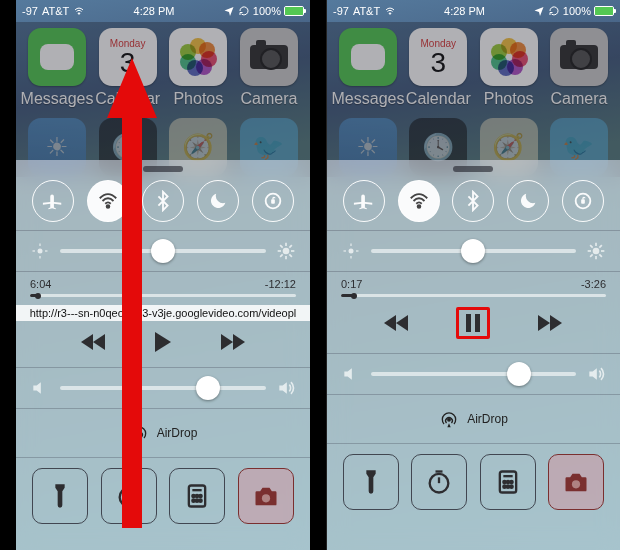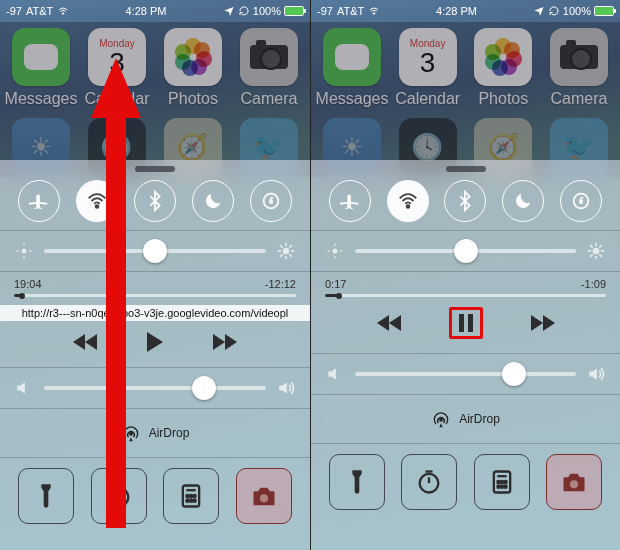--- a/index.html
+++ b/index.html
@@ -25,20 +25,21 @@
     background: #000;
   }
   .phone {
     position: relative;
     width: 310px;
     height: 550px;
     overflow: hidden;
     background: linear-gradient(170deg, #557a9d 0%, #445d7f 18%, #567b7e 32%, #5b999f 100%);
     color: var(--white);
     font-size: 12px;
+    margin-left: 16px;
   }
   
   .statusbar {
     display: flex;
     align-items: center;
     height: 22px;
     padding: 0 6px;
     font-size: 11px;
     gap: 4px;
   }
@@ -307,21 +308,21 @@
             <line x1="5" y1="5" x2="8" y2="8"></line>
             <line x1="16" y1="16" x2="19" y2="19"></line>
             <line x1="5" y1="19" x2="8" y2="16"></line>
             <line x1="16" y1="8" x2="19" y2="5"></line>
           </g>
         </svg>
     </div>
 
     <div class="scrub">
       <div class="scrub-times">
-        <span>19:04</span>
+        <span>6:04</span>
         <span>-12:12</span>
       </div>
       <div class="scrub-track">
         <div class="prog" style="width:3%"></div>
           <div class="dot" style="left:3%"></div>
       </div>
       <div class="nowplaying">http://r3---sn-n0qeoapo3-v3je.googlevideo.com/videopl</div>
       <div class="transport">
         <span class="t-btn">
           <svg width="26" height="18" viewBox="0 0 26 18" fill="currentColor">
@@ -541,21 +542,21 @@
             <line x1="16" y1="16" x2="19" y2="19"></line>
             <line x1="5" y1="19" x2="8" y2="16"></line>
             <line x1="16" y1="8" x2="19" y2="5"></line>
           </g>
         </svg>
     </div>
 
     <div class="scrub">
       <div class="scrub-times">
         <span>0:17</span>
-        <span>-1:09</span>
+        <span>-3:26</span>
       </div>
       <div class="scrub-track">
         <div class="prog" style="width:5%"></div>
           <div class="dot" style="left:5%"></div>
       </div>
       <div class="transport">
         <span class="t-btn">
           <svg width="26" height="18" viewBox="0 0 26 18" fill="currentColor">
               <path d="M12 9L24 1v16zM0 9L12 1v16z"></path>
             </svg>

